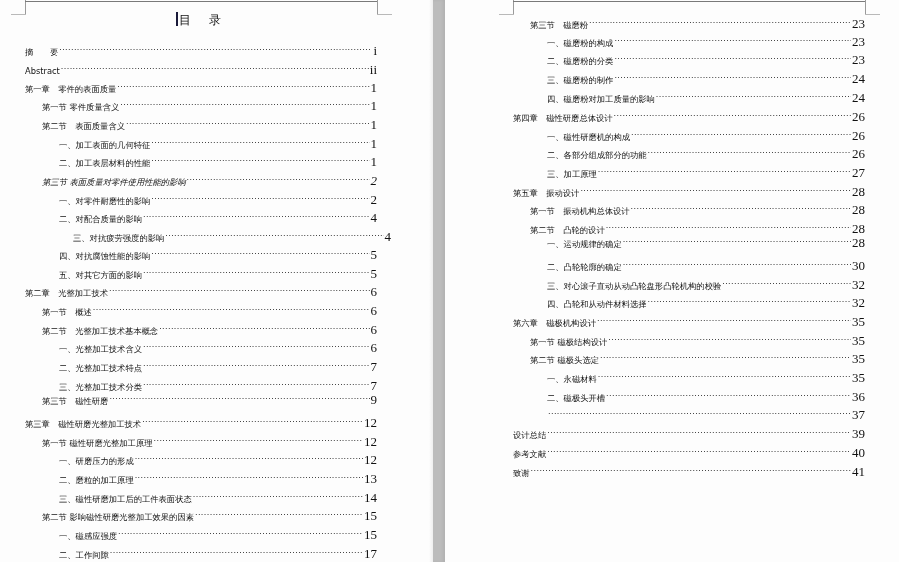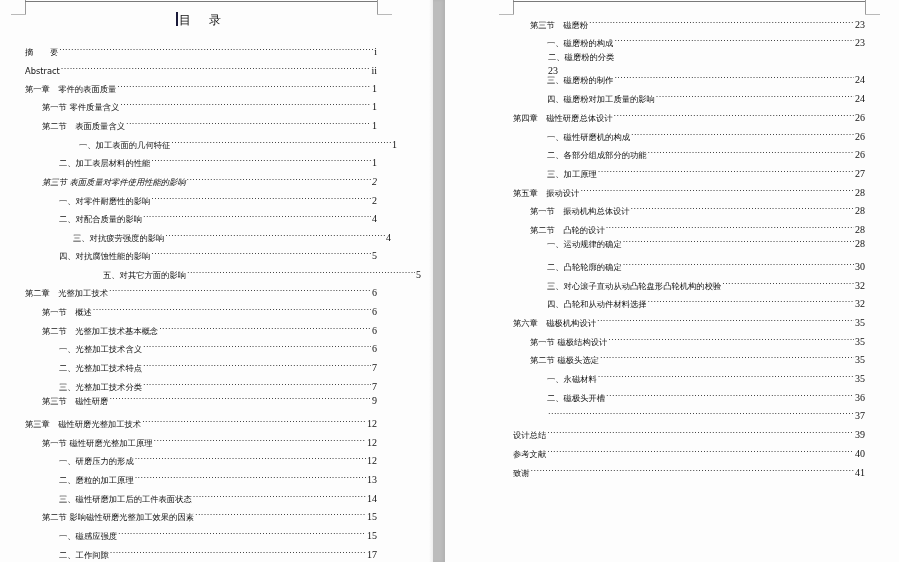--- a/index.html
+++ b/index.html
@@ -15,21 +15,21 @@
   .cm-v { position:absolute; width:1px; background:#9a9a9a; }
   .cm-h { position:absolute; height:1px; background:#b9b9b9; }
   .top-line { position:absolute; height:1px; background:#7a7a7a; }
   .toc-title { position:absolute; top:12px; font-size:12px; letter-spacing:0; }
   .toc-title .ch { display:inline-block; }
   .cursor { display:inline-block; width:2px; height:14px; background:#1a1a3a; vertical-align:-2px; margin-right:1px; }
   .row { position:absolute; height:14px; font-size:8.3px; line-height:14px; display:flex; align-items:baseline; white-space:nowrap; }
   .row .label { flex:0 0 auto; }
   .row .leader { flex:1 1 auto; overflow:hidden; margin:0 1px; height:14px; position:relative; }
   .row .leader::after { content:"........................................................................................................................................................................................................................................................................................................"; position:absolute; left:0; top:0; font-size:8px; letter-spacing:0.4px; color:#222; }
-  .row .pg { flex:0 0 auto; font-family:"Liberation Serif", serif; font-size:10px; }
+  .row .pg { flex:0 0 auto; font-family:"Liberation Serif", serif; font-size:13px; }
 </style>
 </head>
 <body>
 
 <div class="page" id="page-left">
 
   <div class="cm-v" style="left:25px;top:0;height:15px;"></div>
   <div class="cm-h" style="left:11px;top:14px;width:15px;"></div>
   <div class="top-line" style="left:25px;top:1px;width:352px;"></div>
   <div class="cm-v" style="left:377px;top:0;height:15px;"></div>
@@ -57,21 +57,21 @@
       <div class="row" style="left: 42px; width: 335px; top: 96px;">
         <span class="label">第一节  零件质量含义</span>
         <span class="leader"></span>
         <span class="pg">1</span>
       </div>
       <div class="row" style="left: 42px; width: 335px; top: 115px;">
         <span class="label">第二节　表面质量含义</span>
         <span class="leader"></span>
         <span class="pg">1</span>
       </div>
-      <div class="row" style="left: 59px; width: 318px; top: 134px; margin-left: 20px;">
+      <div class="row" style="left: 59px; width: 318px; top: 134px;">
         <span class="label">一、加工表面的几何特征</span>
         <span class="leader"></span>
         <span class="pg">1</span>
       </div>
       <div class="row" style="left: 59px; width: 318px; top: 152px;">
         <span class="label">二、加工表层材料的性能</span>
         <span class="leader"></span>
         <span class="pg">1</span>
       </div>
       <div class="row" style="left: 42px; width: 335px; top: 171px; font-style: italic;">
@@ -92,21 +92,21 @@
       <div class="row" style="left: 73px; width: 318px; top: 227px;">
         <span class="label">三、对抗疲劳强度的影响</span>
         <span class="leader"></span>
         <span class="pg">4</span>
       </div>
       <div class="row" style="left: 59px; width: 318px; top: 245px;">
         <span class="label">四、对抗腐蚀性能的影响</span>
         <span class="leader"></span>
         <span class="pg">5</span>
       </div>
-      <div class="row" style="left: 59px; width: 318px; top: 264px; margin-left: 44px;">
+      <div class="row" style="left: 59px; width: 318px; top: 264px;">
         <span class="label">五、对其它方面的影响</span>
         <span class="leader"></span>
         <span class="pg">5</span>
       </div>
       <div class="row" style="left: 25px; width: 352px; top: 282px;">
         <span class="label">第二章　光整加工技术</span>
         <span class="leader"></span>
         <span class="pg">6</span>
       </div>
       <div class="row" style="left: 42px; width: 335px; top: 301px;">
@@ -195,21 +195,21 @@
       <div class="row" style="left: 85px; width: 335px; top: 14px;">
         <span class="label">第三节　磁磨粉</span>
         <span class="leader"></span>
         <span class="pg">23</span>
       </div>
       <div class="row" style="left: 102px; width: 318px; top: 32px;">
         <span class="label">一、磁磨粉的构成</span>
         <span class="leader"></span>
         <span class="pg">23</span>
       </div>
-      <div class="row" style="left: 102px; width: 318px; top: 50px; flex-direction: column;">
+      <div class="row" style="left: 102px; width: 318px; top: 50px;">
         <span class="label">二、磁磨粉的分类</span>
         <span class="leader"></span>
         <span class="pg">23</span>
       </div>
       <div class="row" style="left: 102px; width: 318px; top: 69px;">
         <span class="label">三、磁磨粉的制作</span>
         <span class="leader"></span>
         <span class="pg">24</span>
       </div>
       <div class="row" style="left: 102px; width: 318px; top: 88px;">

